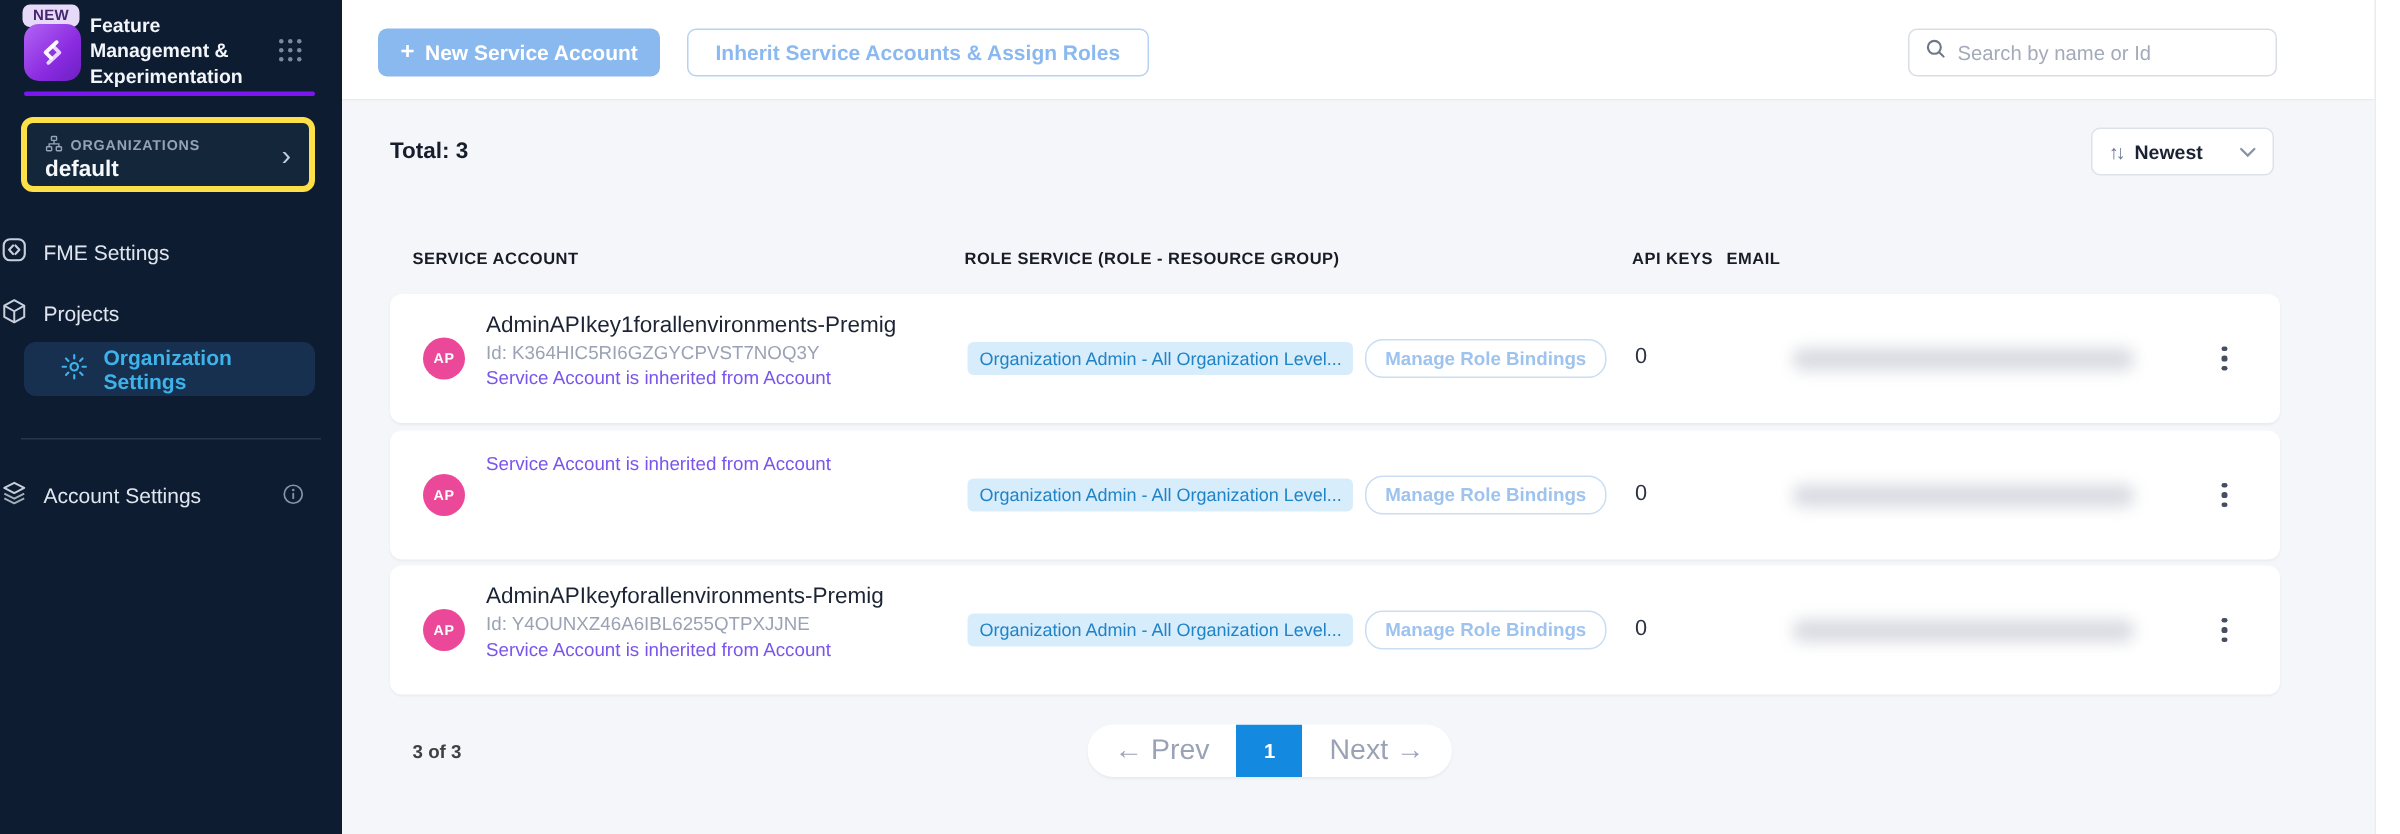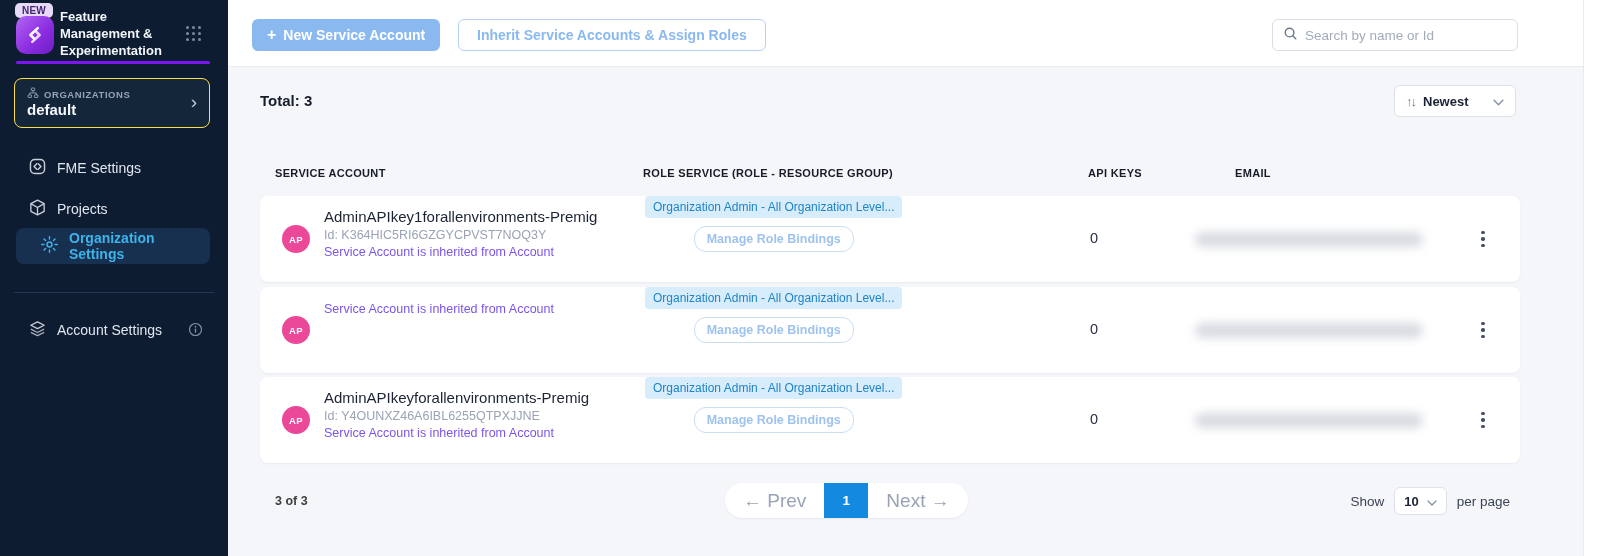--- a/index.html
+++ b/index.html
@@ -15,28 +15,28 @@
     background:linear-gradient(135deg,#b264f5 0%,#8a2be0 60%,#6d1fc4 100%);
     display:flex; align-items:center; justify-content:center; }
   .app-title { position:absolute; left:60px; top:9px; width:122px; color:#f2f5f9;
     font-size:13px; font-weight:bold; line-height:1.3; }
   .grid-icon { position:absolute; left:186px; top:26px; width:17px; height:17px;
     display:grid; grid-template-columns:repeat(3,3px); grid-template-rows:repeat(3,3px); gap:3px; cursor:pointer; }
   .grid-icon i { width:3px; height:3px; border-radius:50%; background:#7e899c; }
   .accent-line { position:absolute; left:16px; top:61px; width:194px; height:3px; background:#7b16f2; border-radius:2px; }
 
   .org-box { position:absolute; left:14px; top:78px; width:196px; height:50px; background:#142639;
-    border:1px solid #fde047; border-radius:8px; cursor:pointer; }
+    border:4px solid #fde047; border-radius:8px; cursor:pointer; }
   .org-top { position:absolute; left:12px; top:8px; display:flex; align-items:center; gap:5px;
     color:#96a2b6; font-size:9.5px; font-weight:bold; letter-spacing:.06em; }
   .org-name { position:absolute; left:12px; top:22px; color:#f4f7fb; font-size:15px; font-weight:bold; }
   .org-chev { position:absolute; right:12px; top:12px; color:#c3cbd8; font-size:19px; }
 
   .nav-item { position:absolute; left:0; width:228px; height:36px; display:flex; align-items:center;
-    padding-left:28px; gap:10px; color:#dfe6ef; font-size:14px; font-weight:500; cursor:pointer; }
+    gap:10px; color:#dfe6ef; font-size:14px; font-weight:500; cursor:pointer; }
   .nav-item.active { left:16px; width:194px; padding-left:24px; background:#18304f; border-radius:8px;
     color:#3db3ea; font-weight:600; }
   .nav-item svg { flex:0 0 auto; }
   .nav-divider { position:absolute; left:14px; top:292px; width:200px; height:1px; background:#243650; }
   .info-icon { position:absolute; left:188px; top:322px; cursor:pointer; }
 
   
   .main { position:absolute; left:228px; top:0; width:1355px; height:556px; background:#f5f6fa; }
   .topbar { position:absolute; left:0; top:0; width:1355px; height:67px; background:#fff; border-bottom:1px solid #e9ebf1; }
   .btn-primary { position:absolute; left:24px; top:19px; height:32px; border:none; border-radius:6px;
@@ -61,21 +61,21 @@
 
   .card { position:absolute; left:32px; width:1260px; height:86px; background:#fff; border-radius:8px;
     box-shadow:0 1px 2px rgba(16,24,40,.05); }
   .avatar { position:absolute; left:22px; top:29px; width:28px; height:28px; border-radius:50%;
     background:#ec4899; color:#fff; font-size:9.5px; font-weight:bold; letter-spacing:.04em;
     display:flex; align-items:center; justify-content:center; }
   .acct { position:absolute; left:64px; top:12px; }
   .acct .name { font-size:15px; font-weight:500; color:#1c2433; }
   .acct .sid  { font-size:12.5px; color:#9aa3b4; margin-top:3px; }
   .acct .inh  { font-size:12.5px; color:#7a55ec; margin-top:3px; }
-  .rolecell { position:absolute; left:385px; top:0; height:86px; display:flex; align-items:center; gap:8px;flex-direction:column; }
+  .rolecell { position:absolute; left:385px; top:0; height:86px; display:flex; align-items:center; gap:8px; }
   .pill { background:#d8edfc; color:#1f83c6; font-size:12px; font-weight:500; padding:4px 8px; border-radius:4px; white-space:nowrap; }
   .manage { border:1px solid #c9ddf3; background:#fff; color:#9ec3ee; font-family:inherit; font-size:12.5px;
     font-weight:bold; height:26px; padding:0 12px; border-radius:12px; cursor:pointer; white-space:nowrap; }
   .keys { position:absolute; left:830px; top:34px; font-size:14.5px; color:#2a3142; }
   .email-blur { position:absolute; left:935px; top:36px; width:228px; height:15px; background:#b9bdc9;
     border-radius:8px; filter:blur(5px); opacity:.55; }
   .kebab { position:absolute; left:1214px; top:30px; width:18px; height:26px; display:flex; flex-direction:column;
     align-items:center; justify-content:center; gap:3px; cursor:pointer; }
   .kebab i { width:3.5px; height:3.5px; border-radius:50%; background:#454f63; }
 
@@ -212,21 +212,21 @@
         <svg width="11" height="7" viewBox="0 0 10 6" fill="none" stroke="#8a93a6" stroke-width="1.4" stroke-linecap="round">
             <path d="m1 1 4 4 4-4"></path>
           </svg>
       </span>
     </div>
 
     <div class="thead">
       <span class="th" style="left:47px">SERVICE ACCOUNT</span>
       <span class="th" style="left:415px">ROLE SERVICE (ROLE - RESOURCE GROUP)</span>
       <span class="th" style="left:860px">API KEYS</span>
-      <span class="th" style="left:1007px">EMAIL</span>
+      <span class="th" style="left:923px">EMAIL</span>
     </div>
 
     <div class="card" style="top:196px">
       <div class="avatar">AP</div>
       <div class="acct">
         <div class="name">AdminAPIkey1forallenvironments-Premig</div>
         <div class="sid">Id: K364HIC5RI6GZGYCPVST7NOQ3Y</div>
         <div class="inh">Service Account is inherited from Account</div>
       </div>
       <div class="rolecell">
@@ -279,28 +279,16 @@
           <i></i>
         </div>
     </div>
 
     <div class="pgcount">3 of 3</div>
     <div class="pager">
       <button class="pg-side">← Prev</button>
       <button class="pg-page">1</button>
       <button class="pg-side">Next →</button>
     </div>
-    <div class="show">
-      <span>Show</span>
-      <div class="pagesize">
-        <span>10</span>
-        <span>
-          <svg width="10" height="6" viewBox="0 0 10 6" fill="none" stroke="#8a93a6" stroke-width="1.4" stroke-linecap="round">
-              <path d="m1 1 4 4 4-4"></path>
-            </svg>
-        </span>
-      </div>
-      <span>per page</span>
-    </div>
   </main>
 
   <div class="right-strip"></div>
 </div>
 
 </body></html>

